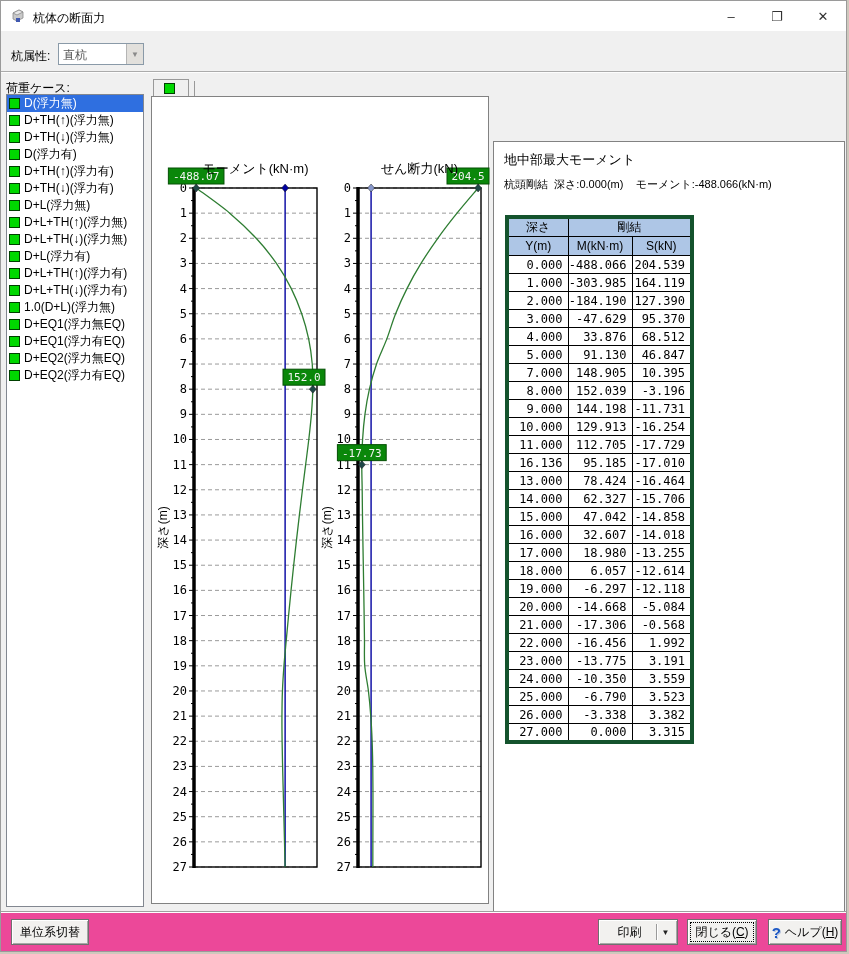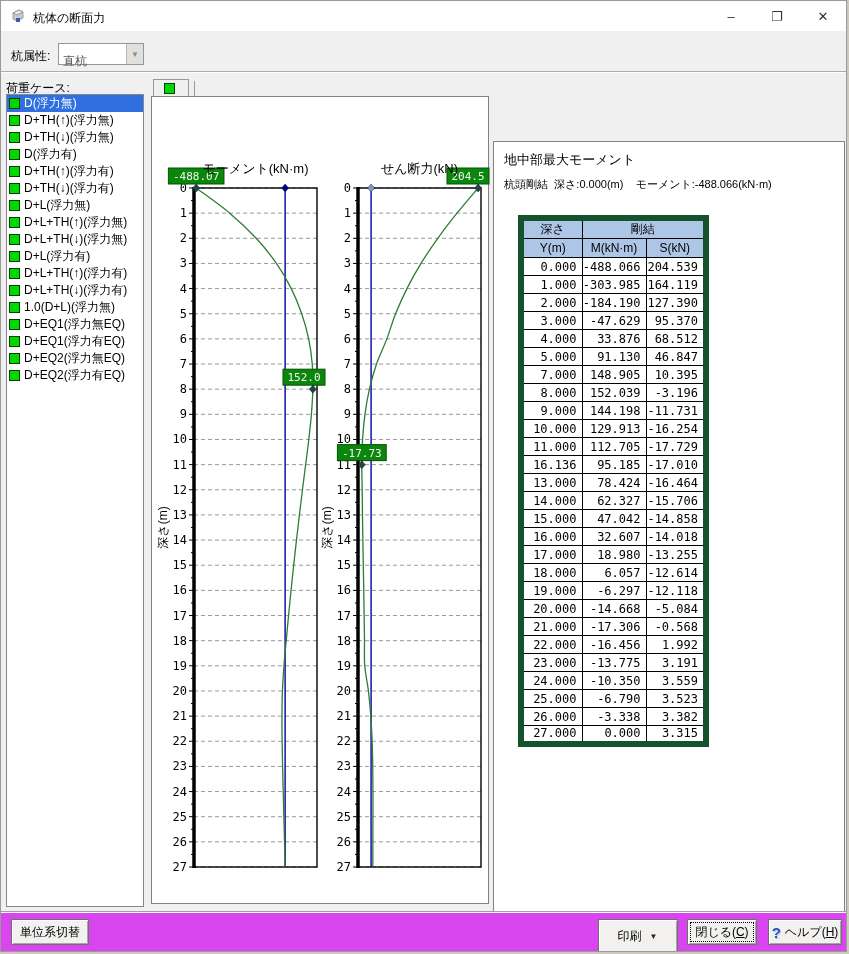--- a/index.html
+++ b/index.html
@@ -13,21 +13,21 @@
   .titlebar { position:absolute; left:0; top:0; width:100%; height:30px; background:#ffffff; }
   .app-icon { position:absolute; left:9px; top:7px; width:16px; height:16px; }
   .title-text { position:absolute; left:32px; top:9px; font-size:12px; }
   .winbtns { position:absolute; right:0; top:0; height:30px; display:flex; }
   .winbtn { width:46px; height:30px; display:flex; align-items:center; justify-content:center;
             font-size:13px; color:#333; cursor:default; }
   
   .attr-label { position:absolute; left:10px; top:47px; font-size:12px; }
   .attr-select { position:absolute; left:57px; top:42px; width:86px; height:22px;
     background:#fff; border:1px solid #8a9aa8; display:flex; }
-  .attr-select .val { flex:1; padding:9px 0 0 4px; color:#555; }
+  .attr-select .val { flex:1; padding:3px 0 0 4px; color:#555; }
   .attr-select .arrow { width:17px; background:#e2e0dc; border-left:1px solid #b5b5b5;
     display:flex; align-items:center; justify-content:center; font-size:8px; color:#8a8a8a; }
   .hsep { position:absolute; left:0; top:70px; width:100%; height:2px;
     border-top:1px solid #ababab; border-bottom:1px solid #fdfdfd; }
   
   .cases-label { position:absolute; left:5px; top:79px; font-size:12px; }
   .listbox { position:absolute; left:5px; top:93px; width:138px; height:813px;
     background:#fff; border:1px solid #828790; overflow:hidden; }
   .case-item { height:17px; display:flex; align-items:center; padding-left:2px;
     white-space:nowrap; cursor:default; font-size:12px; }
@@ -42,35 +42,35 @@
   .chart-panel { position:absolute; left:150px; top:95px; width:338px; height:808px;
     background:#fff; border:1px solid #828282; }
   .chart-svg { position:absolute; top:60px; width:170px; height:725px; overflow:visible; }
   #chart0 { left:4px; }
   #chart1 { left:168px; }
   
   .info-panel { position:absolute; left:492px; top:100px; width:352px; height:803px;
     background:#fff; border:1px solid #828282;margin-top:40px; }
   .info-title { position:absolute; left:10px; top:9px; font-size:13px; }
   .info-sub { position:absolute; left:10px; top:35px; font-size:11px; white-space:pre;text-align:right; }
-  .res-table { position:absolute; left:24px; top:73px; border-collapse:collapse;
-    border:6px solid #14532d;padding-left:20px; }
+  .res-table { position:absolute; left:11px; top:73px; border-collapse:collapse;
+    border:4px solid #14532d;padding-left:20px; }
   .res-table th { border:1px solid #000; background:#aec6e6; font-weight:normal;
     font-size:12px; height:19px; padding:0 4px; }
   .res-table td { border:1px solid #000; font-family:"DejaVu Sans Mono", monospace;
     font-size:12px; height:18px; text-align:right; padding:0 5px 0 0; }
   .col-y { width:61px; } .col-m { width:64px; } .col-s { width:60px; }
   
   .bottombar { position:absolute; left:0; top:910px; width:100%; height:42px;
-    background:#d946ef; border-top:1px solid #9f9f9f; box-shadow:inset 0 1px 0 #fff; }
+    background:#ec4899; border-top:1px solid #9f9f9f; box-shadow:inset 0 1px 0 #fff; }
   .btn { position:absolute; height:26px; background:#f2f1ef;
     border:1px solid #707070; box-shadow:inset 1px 1px 0 #ffffff, inset -1px -1px 0 #a7a7a7;
     display:flex; align-items:center; justify-content:center; font-size:12px; cursor:default; }
   .btn-unit { left:10px; top:7px; width:78px; }
-  .btn-print { left:597px; top:7px; width:80px; padding:16px; }
+  .btn-print { left:597px; top:7px; width:80px; padding:4px; }
   .btn-print .plabel { flex:1; text-align:center; }
   .btn-print .pdivider { width:2px; align-self:stretch; border-left:1px solid #9a9a9a; border-right:1px solid #fff; }
   .btn-print .parrow { width:15px; text-align:center; font-size:8px; color:#222; }
   .btn-close { left:686px; top:7px; width:70px; outline:1px dotted #000; outline-offset:-4px; }
   .btn-help { left:767px; top:7px; width:74px; }
   .help-q { color:#1a56c4; font-weight:bold; font-size:15px; margin-right:4px;
     text-shadow:1px 1px 0 #b9c6dd; }
   .mnemo { text-decoration:underline; }
 </style>
 </head>

